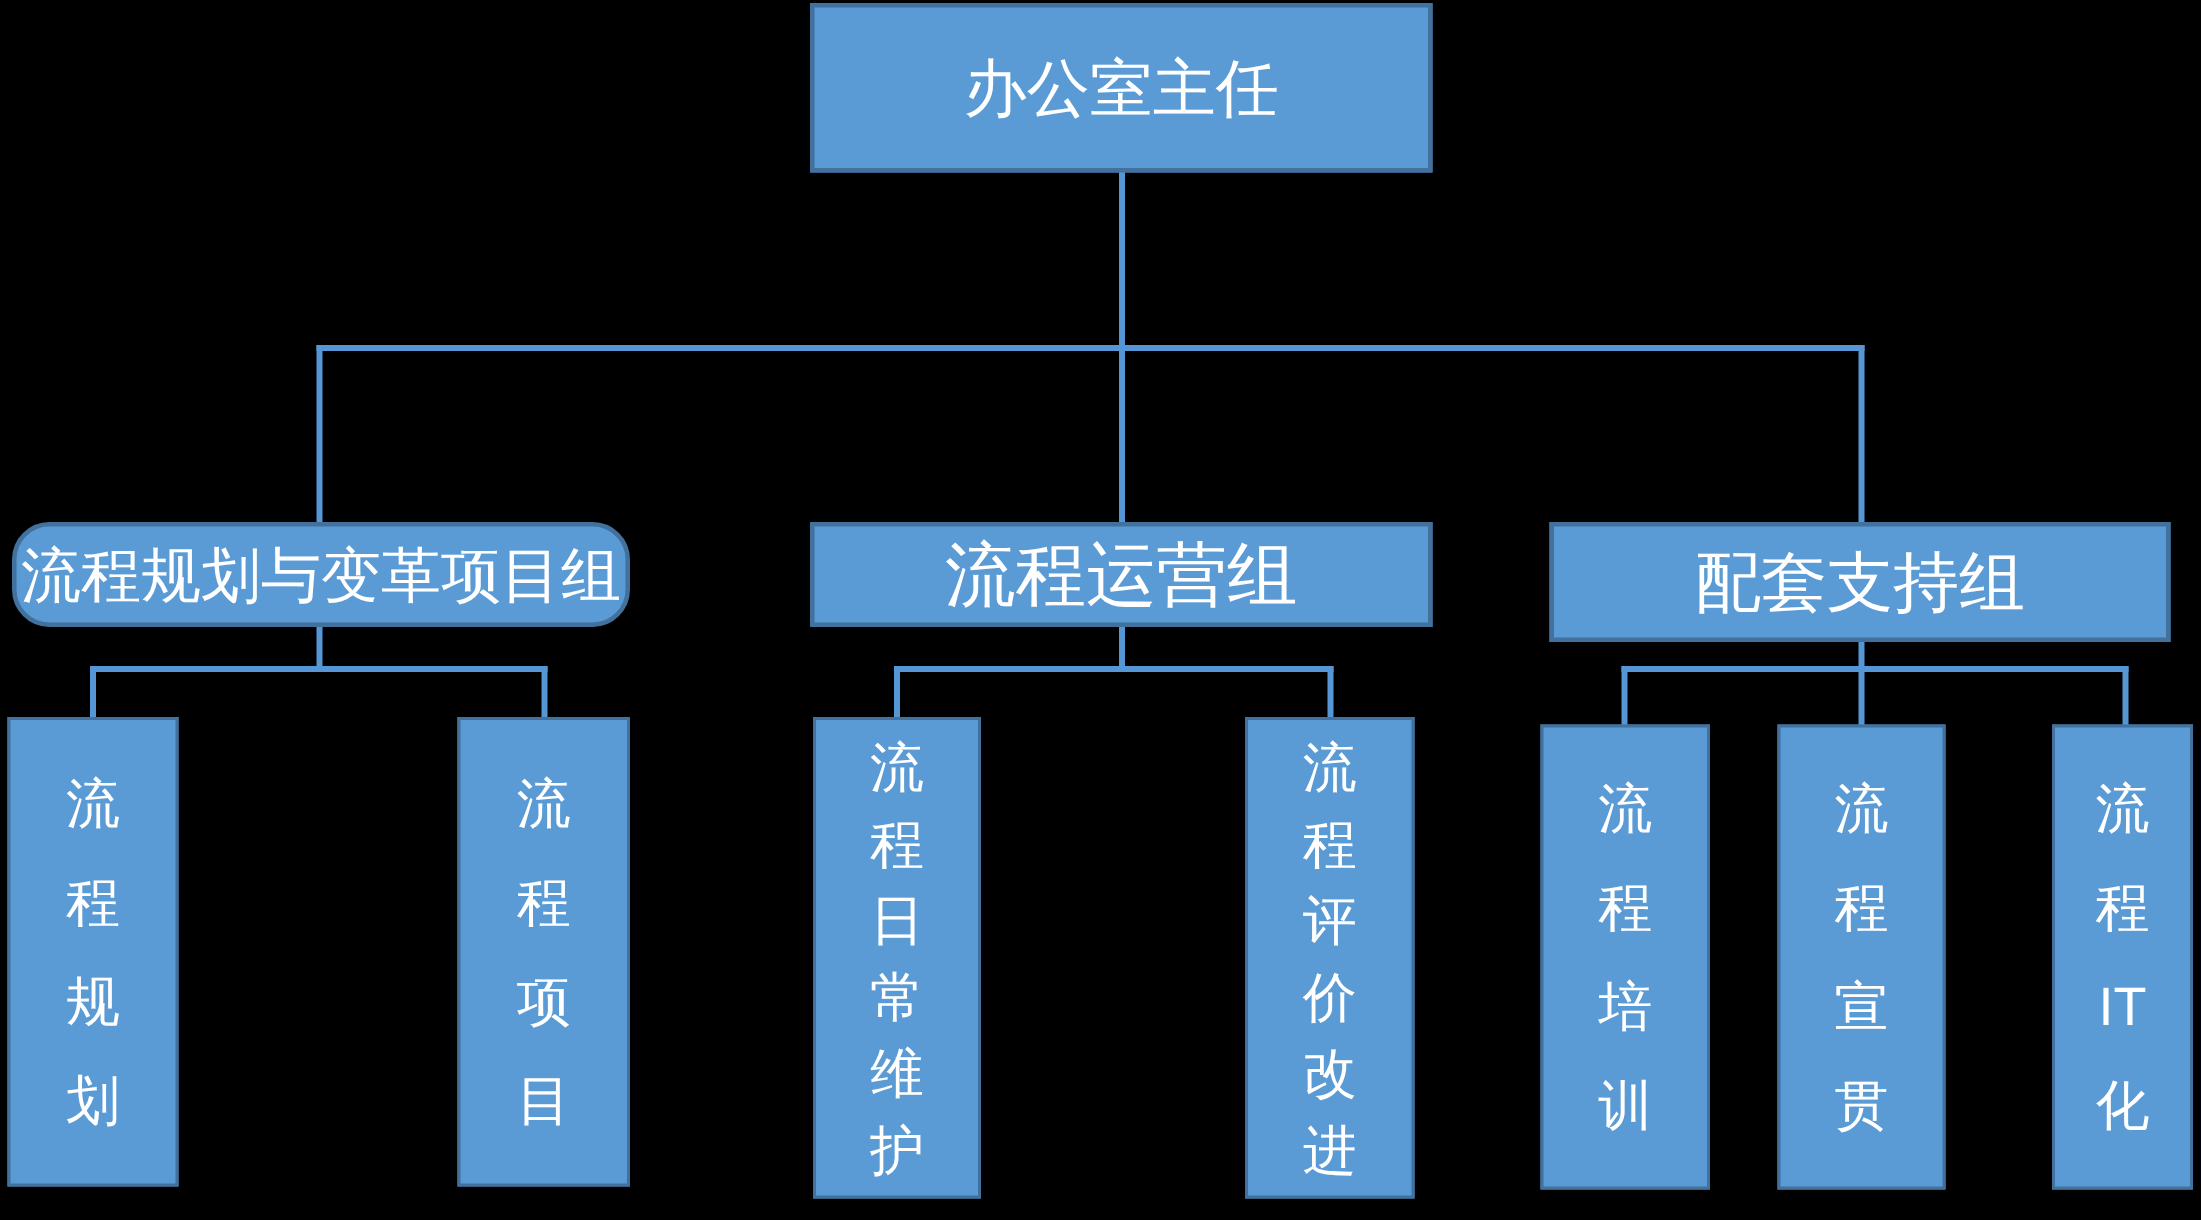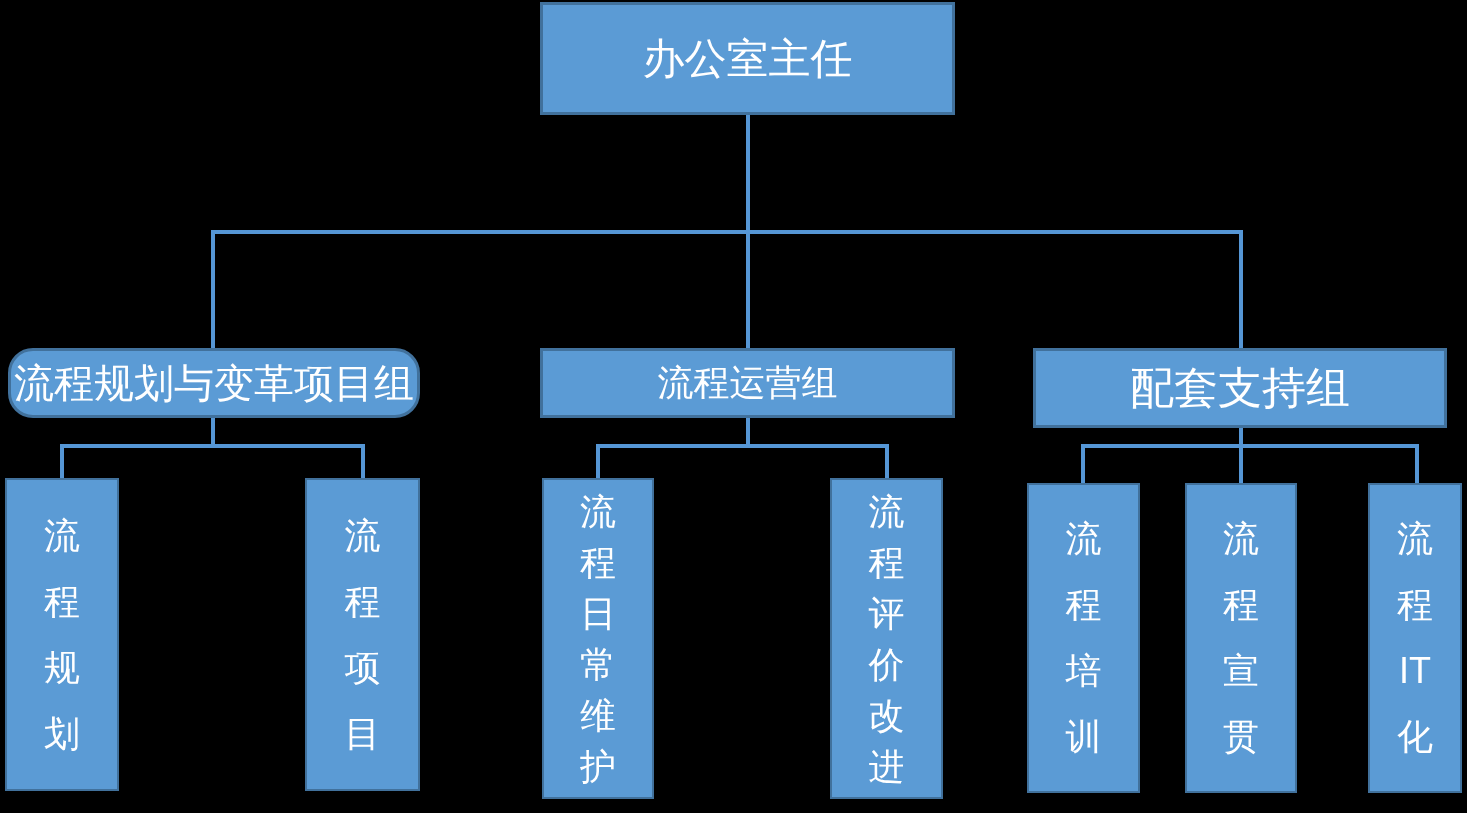--- a/index.html
+++ b/index.html
@@ -24,21 +24,21 @@
     background:var(--box-fill);
     border:3px solid var(--box-border);
     color:var(--text);
     display:flex;align-items:center;justify-content:center;
     text-align:center;
   }
   .node .label{white-space:pre-line;}
   .leaf{border-width:2px;}
   .root-node{font-size:42px;}
   .group1-node{font-size:40px;border-radius:25px;}
-  .group2-node{font-size:36px;text-align:right;}
+  .group2-node{font-size:47px;text-align:right;}
   .group3-node{font-size:44px;}
   .leaf{font-size:36px;}
   .lh4{line-height:66px;}
   .lh6{line-height:51px;}
 </style>
 </head>
 <body>
 
 <div class="canvas">
 

